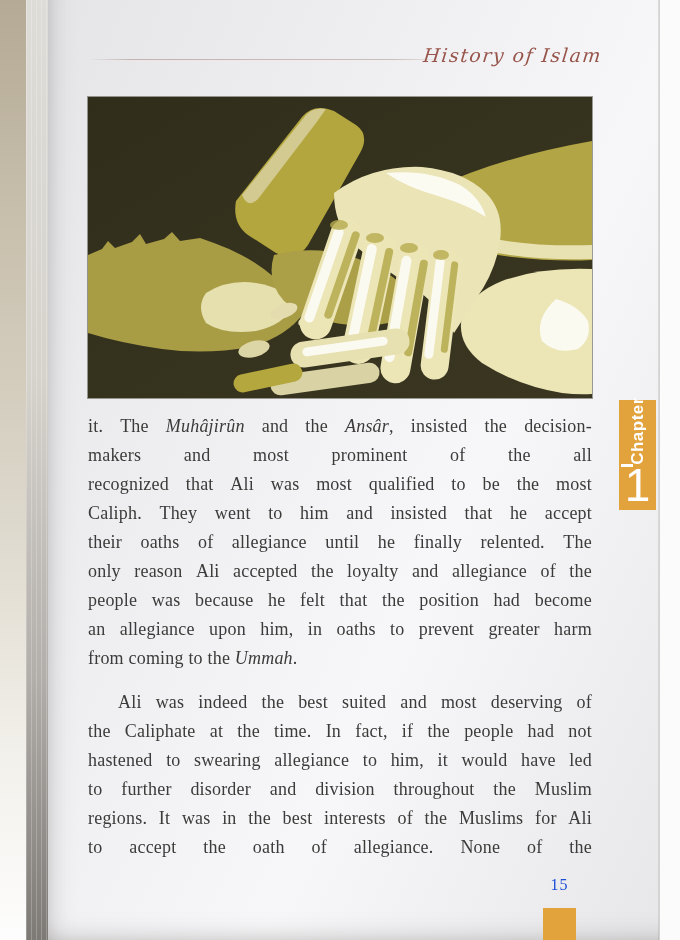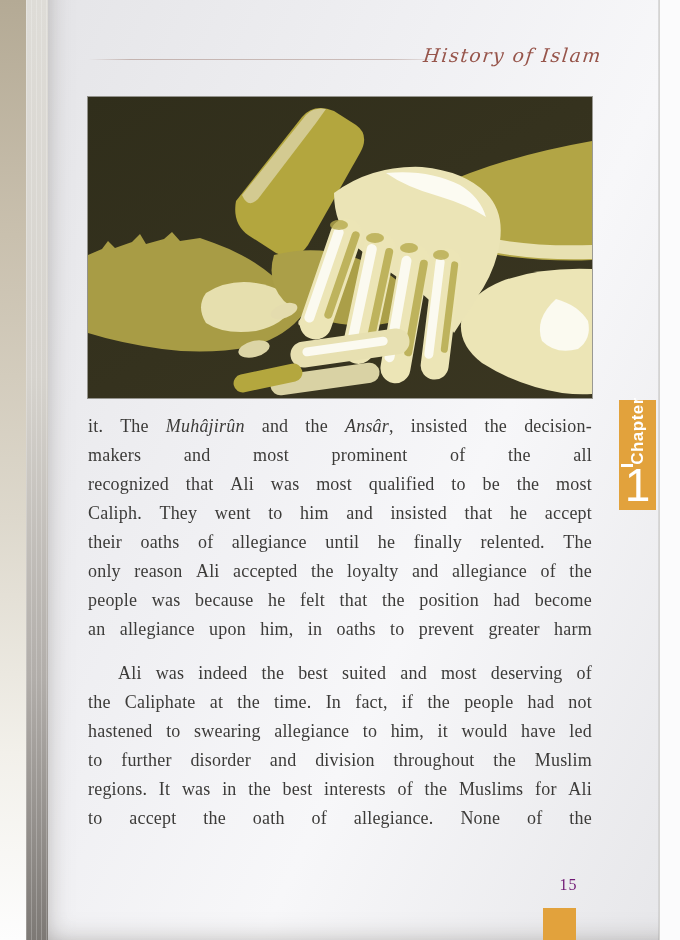--- a/index.html
+++ b/index.html
@@ -46,21 +46,21 @@
     display:flex;align-items:center;justify-content:center;}
   .tab-word{transform:rotate(-90deg);white-space:nowrap;color:#fff;
     font-family:"Liberation Sans",sans-serif;font-size:17px;font-weight:600;letter-spacing:.5px;}
   .tab-dash{position:absolute;left:2px;top:64px;width:12px;height:3px;background:#fff;}
   .tab-num{position:absolute;left:0;right:0;top:62px;bottom:2px;
     display:flex;align-items:center;justify-content:center;color:#fff;
     font-family:"Liberation Sans",sans-serif;font-size:46px;font-weight:400;line-height:1;}
 
   
   .page-number{position:absolute;left:543px;top:876px;width:33px;text-align:center;
-    font-size:16px;color:#701a75;letter-spacing:1px;margin-left:9px;}
+    font-size:16px;color:#1d4ed8;letter-spacing:1px;}
   .footer-accent{position:absolute;left:543px;top:908px;width:33px;height:32px;background:#e2a23c;}
 </style>
 </head>
 <body>
 
 <div class="shot">
 
   <div class="left-stack"></div>
   <div class="page-edge"></div>
   <div class="page"></div>
@@ -207,20 +207,21 @@
           <span><span>allegiance</span></span>
           <span><span>upon</span></span>
           <span><span>him,</span></span>
           <span><span>in</span></span>
           <span><span>oaths</span></span>
           <span><span>to</span></span>
           <span><span>prevent</span></span>
           <span><span>greater</span></span>
           <span><span>harm</span></span>
         </div>
+        <div class="line"><span>from coming to the </span><em>Ummah</em><span>.</span></div>
       </div>
       <div class="para">
         <div class="line j indent">
           <span><span>Ali</span></span>
           <span><span>was</span></span>
           <span><span>indeed</span></span>
           <span><span>the</span></span>
           <span><span>best</span></span>
           <span><span>suited</span></span>
           <span><span>and</span></span>

